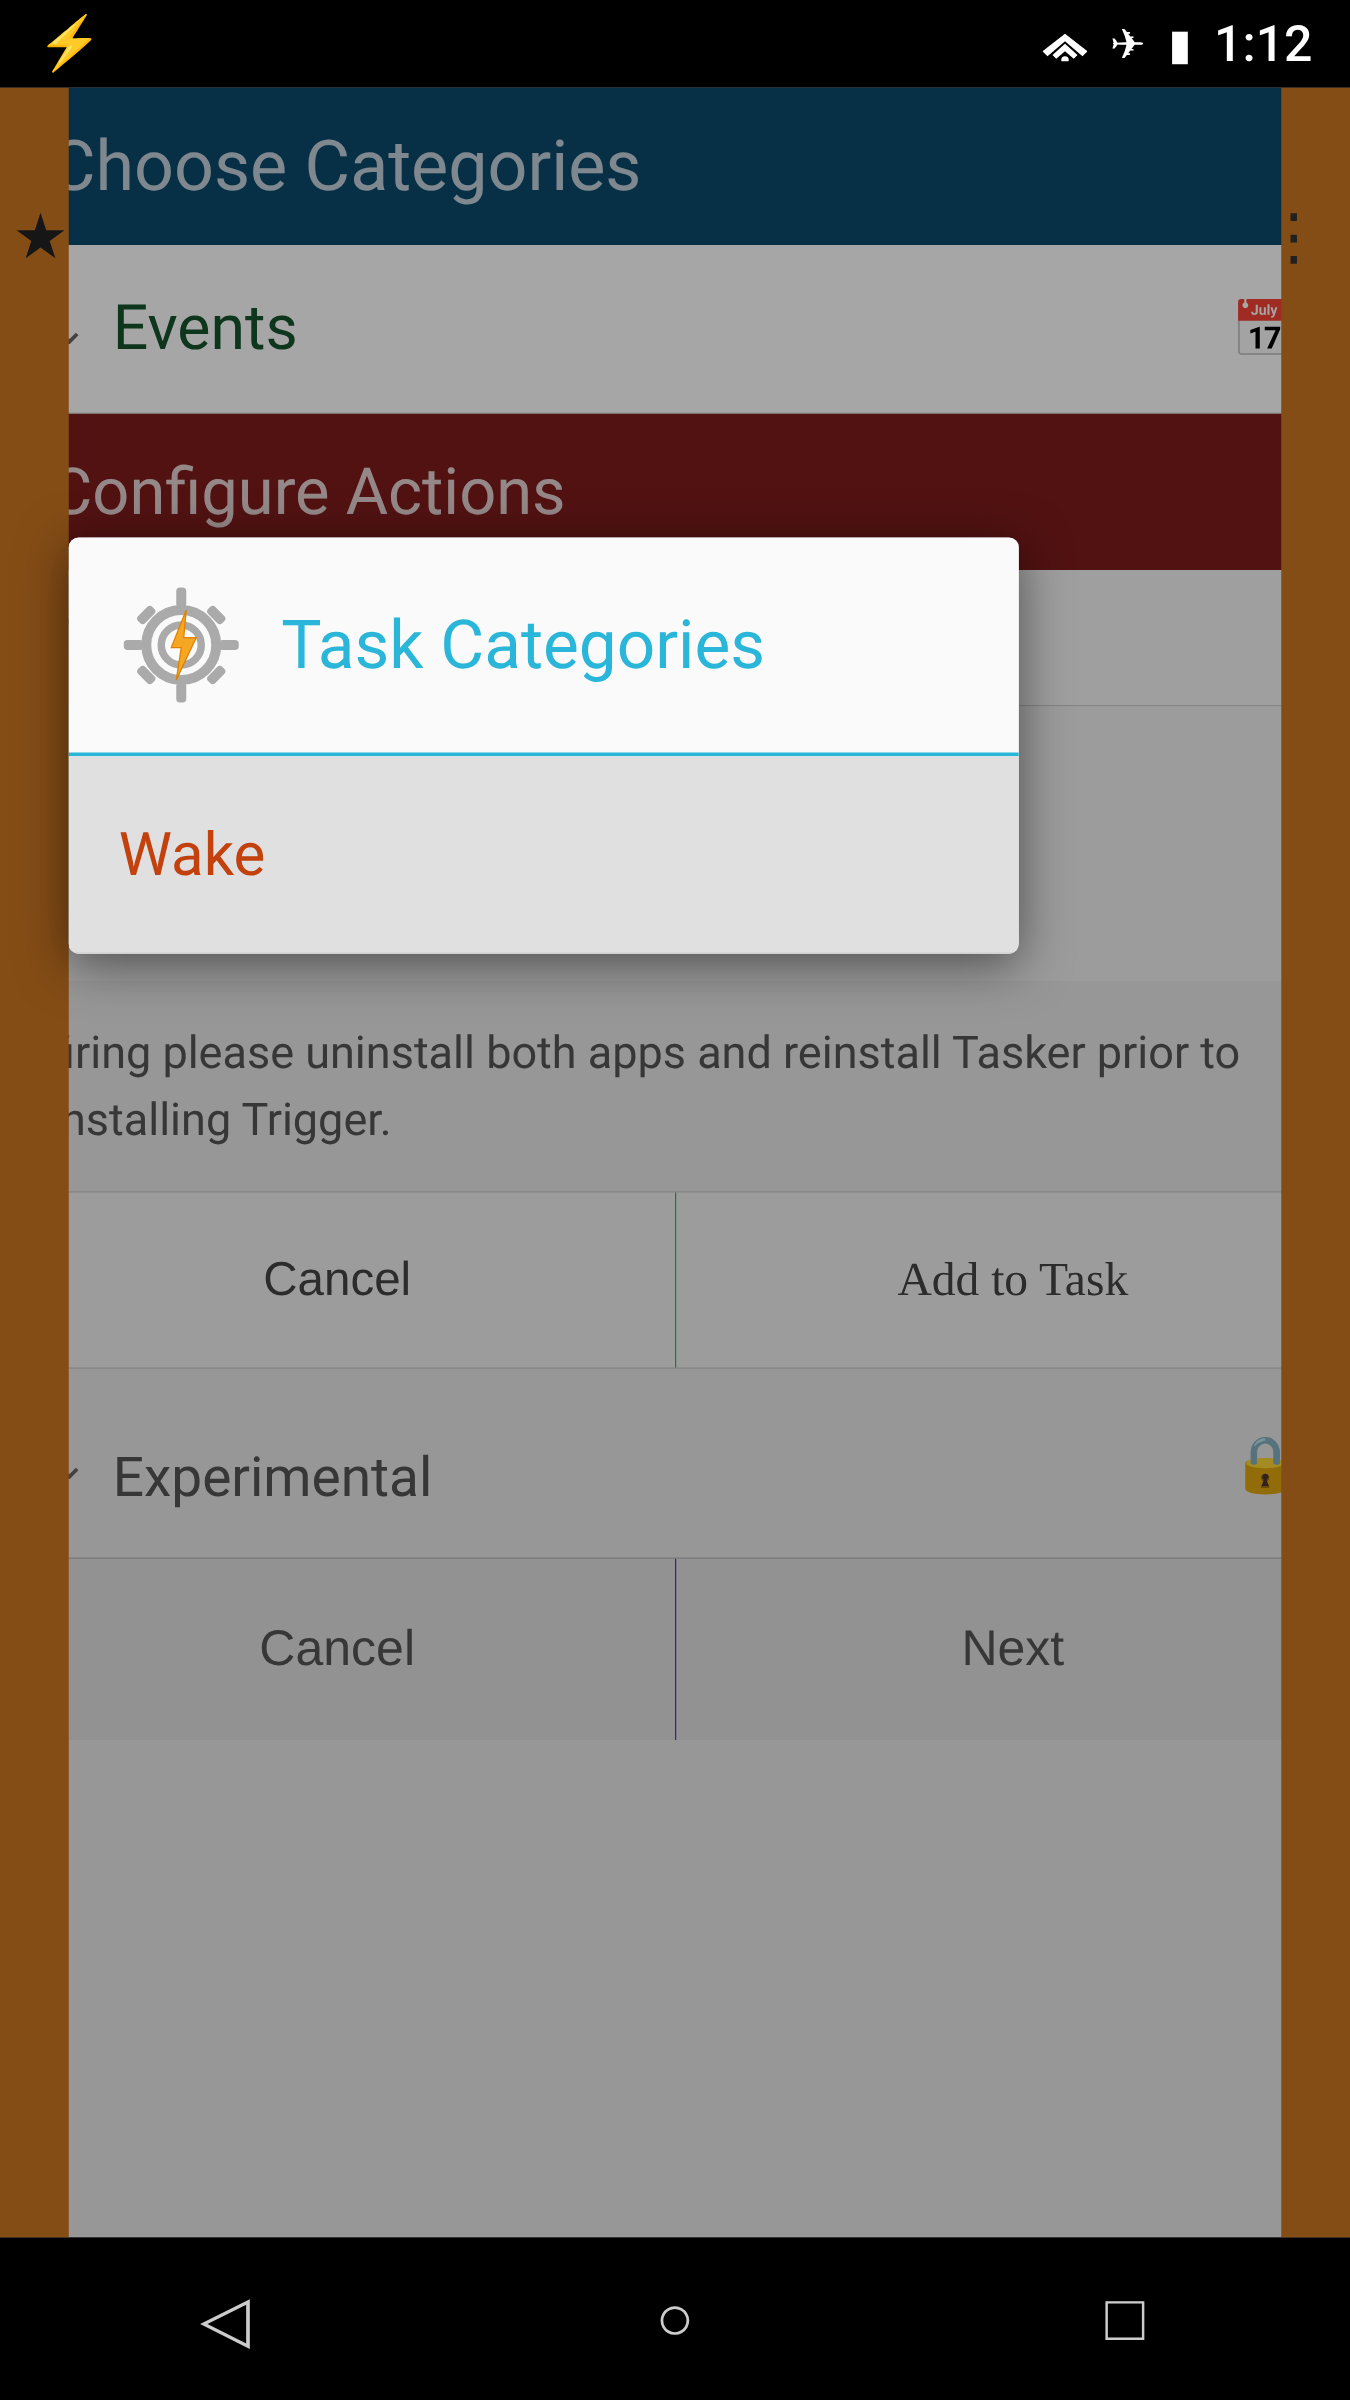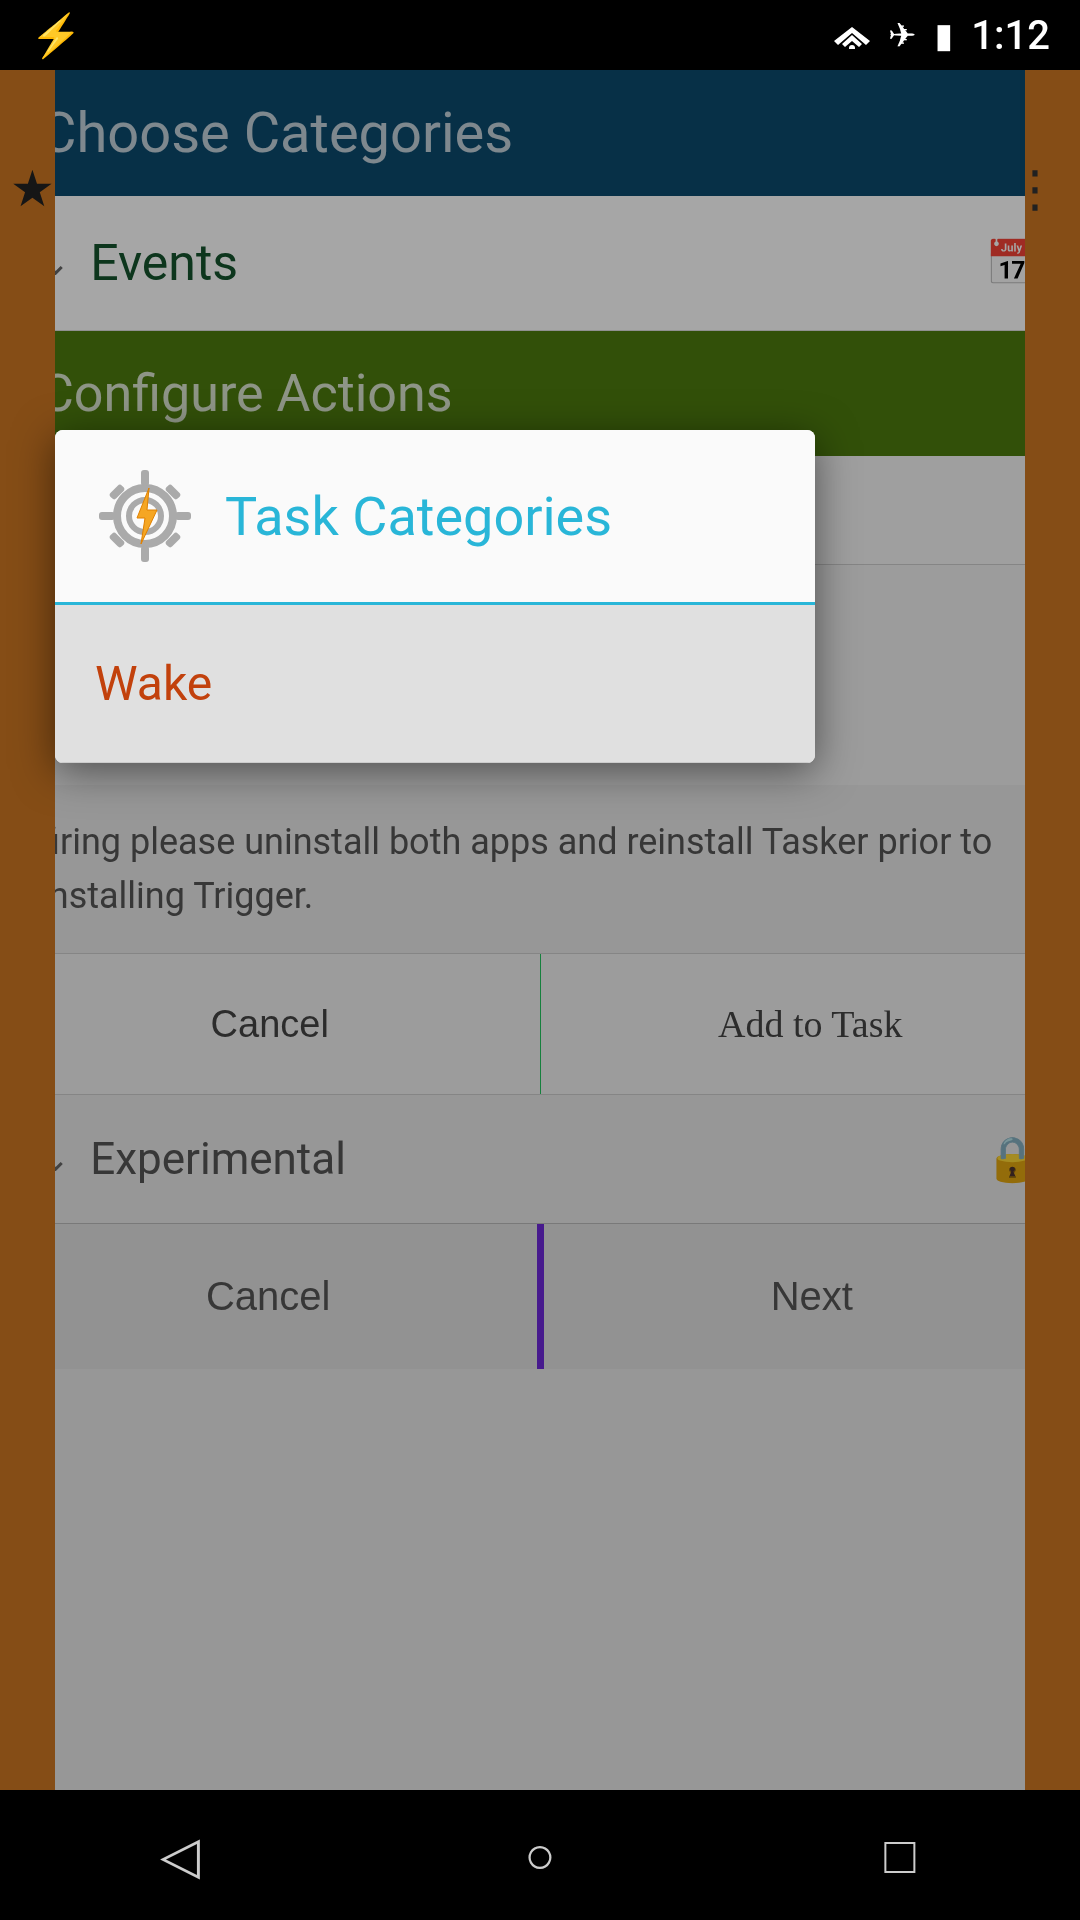--- a/index.html
+++ b/index.html
@@ -95,21 +95,21 @@
       font-size: 36px;
       color: #666;
     }
 
     .calendar-icon {
       font-size: 44px;
       color: #888;
     }
 
     .orange-section {
-      background: #4d7c0f;
+      background: #7f1d1d;
       padding: 32px 40px;
     }
 
     .orange-section h2 {
       color: rgba(255,255,255,0.8);
       font-size: 52px;
       font-weight: 400;
     }
 
     .tasker-task-row {
@@ -165,20 +165,21 @@
 
     .exp-left {
       display: flex;
       align-items: center;
       gap: 20px;
     }
 
     .exp-text {
       font-size: 44px;
       color: #555;
+      margin-top: 23px;
     }
 
     .lock-icon {
       font-size: 44px;
       color: #888;
     }
 
     .bottom-buttons-bg {
       background: #e0e0e0;
       display: flex;
@@ -189,21 +190,21 @@
       flex: 1;
       padding: 50px;
       text-align: center;
       font-size: 40px;
       color: #555;
       background: transparent;
       border: none;
     }
 
     .bottom-btn-bg + .bottom-btn-bg {
-      border-left: 7px solid #6d28d9;
+      border-left: 1px solid #6d28d9;
     }
 
     
     .overlay-backdrop {
       position: absolute;
       top: 70px;
       left: 0;
       width: 100%;
       height: calc(1920px - 70px - 130px);
       background: rgba(0,0,0,0.35);

